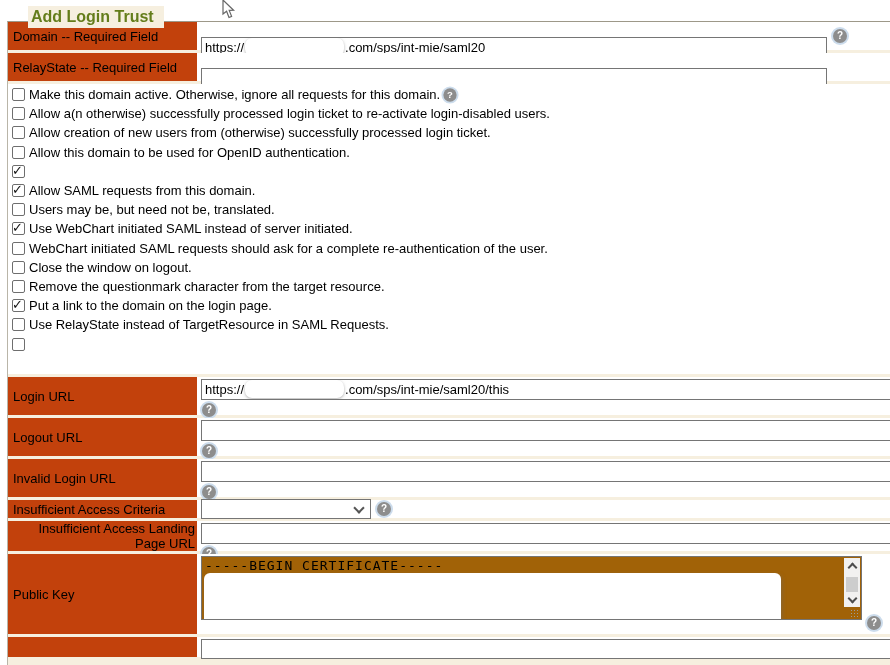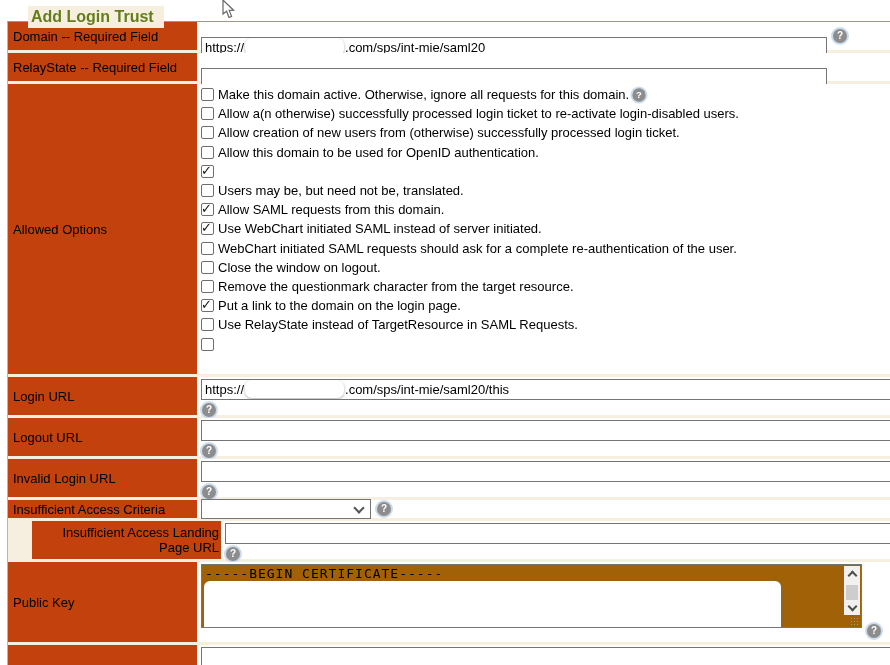--- a/index.html
+++ b/index.html
@@ -29,21 +29,21 @@
     text-align:right;
   }
   .fld{
     flex:1;background:#ffffff;position:relative;
     padding:2px 0 2px 4px;min-width:0;
   }
   .r-domain,.r-desc{height:28px;}
   .r-allowed{height:290px;}
   .r-url{height:38px;border-radius:18px;}
   .r-iac{height:18px;}
-  .r-ial{height:38px;padding-left:24px;}
+  .r-ial{height:30px;}
   .r-pk{height:80px;}
   .r-part{height:20px;}
   .fld.vc{display:flex;align-items:center;gap:6px;}
   .inputbox{
     box-sizing:border-box;height:21px;background:#fff;
     border:1px solid #757575;line-height:19px;padding:0 2px 0 3px;
     white-space:nowrap;overflow:hidden;
   }
   .w-main{width:626px;flex:none;margin-top:22px;}
   .w-bleed{width:calc(100% + 2px);}
@@ -140,21 +140,20 @@
     </div>
 
     <div class="row r-desc">
       <div class="lbl">RelayState -- Required Field</div>
       <div class="fld vc">
         <div class="inputbox w-main"></div>
       </div>
     </div>
 
     <div class="row r-allowed">
-      <div class="lbl">Allowed Options</div>
       <div class="fld cbcol">
         <div class="cbrow">
             <span class="cb"></span>
             <span class="cbl">Make this domain active. Otherwise, ignore all requests for this domain.</span>
             <span class="help">?</span>
           </div>
         <div class="cbrow">
             <span class="cb"></span>
             <span class="cbl">Allow a(n otherwise) successfully processed login ticket to re-activate login-disabled users.</span>
           </div>
@@ -163,26 +162,26 @@
             <span class="cbl">Allow creation of new users from (otherwise) successfully processed login ticket.</span>
           </div>
         <div class="cbrow">
             <span class="cb"></span>
             <span class="cbl">Allow this domain to be used for OpenID authentication.</span>
           </div>
         <div class="cbrow">
             <span class="cb checked"></span>
           </div>
         <div class="cbrow">
+            <span class="cb checked"></span>
+            <span class="cbl">Allow SAML requests from this domain.</span>
+          </div>
+        <div class="cbrow">
             <span class="cb"></span>
             <span class="cbl">Users may be, but need not be, translated.</span>
-          </div>
-        <div class="cbrow">
-            <span class="cb checked"></span>
-            <span class="cbl">Allow SAML requests from this domain.</span>
           </div>
         <div class="cbrow">
             <span class="cb checked"></span>
             <span class="cbl">Use WebChart initiated SAML instead of server initiated.</span>
           </div>
         <div class="cbrow">
             <span class="cb"></span>
             <span class="cbl">WebChart initiated SAML requests should ask for a complete re-authentication of the user.</span>
           </div>
         <div class="cbrow">

